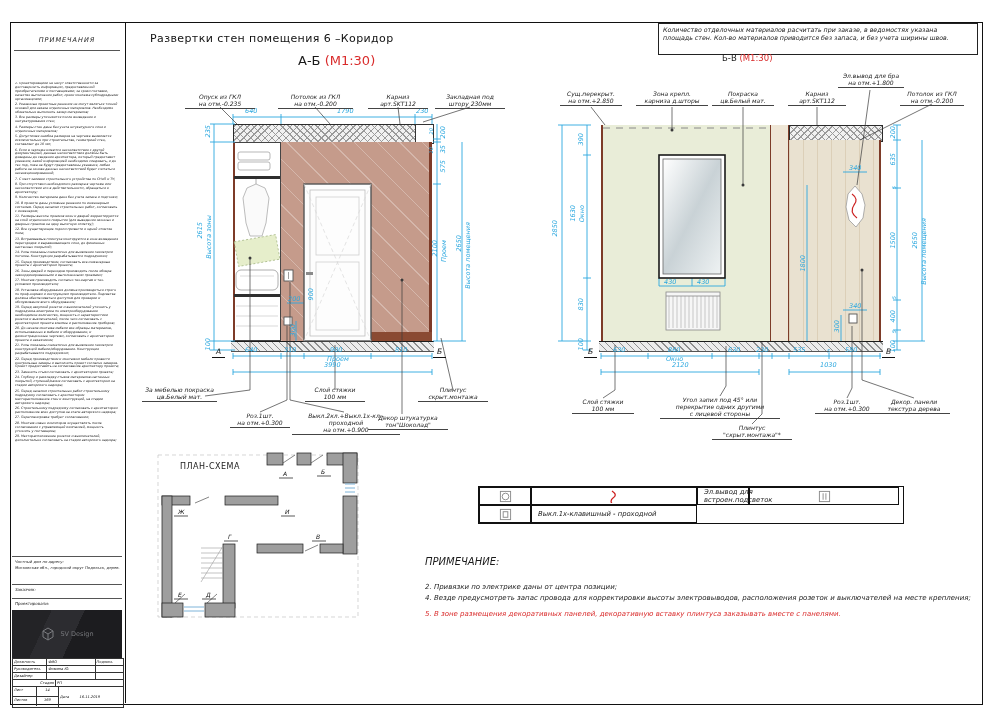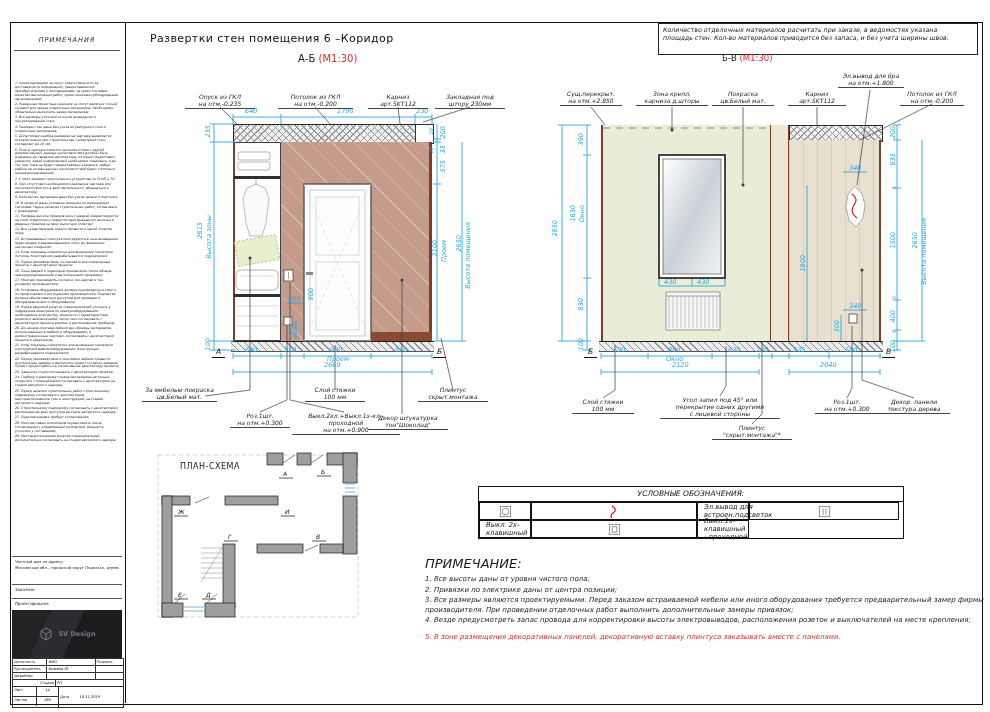--- a/index.html
+++ b/index.html
@@ -75,21 +75,21 @@
     <div class="t" style="left:3px;top:541px;font-size:3.8px;font-style:italic;">Московская обл., городской округ Подольск, дерев.</div>
     <div class="abs" style="left:0;top:560px;width:110px;border-top:0.8px solid #555;"></div>
     <div class="t" style="left:3px;top:563px;font-size:4px;font-style:italic;">Заказчик:</div>
     <div class="abs" style="left:0;top:574px;width:110px;border-top:0.8px solid #555;"></div>
     <div class="t" style="left:3px;top:577px;font-size:4px;font-style:italic;">Проектировали:</div>
 
     <div class="abs" style="left:0;top:586px;width:110px;height:48px;background:linear-gradient(115deg,#232326 30%,#2c2c30 30%,#2c2c30 55%,#1c1c1f 55%);display:flex;align-items:center;justify-content:center;gap:4px;">
       <svg width="16" height="16" viewBox="0 0 16 16">
         <path d="M3,5 L8,2 L13,5 L13,11 L8,14 L3,11 Z M3,5 L8,8 L13,5 M8,8 L8,14" fill="none" stroke="#7b7c80" stroke-width="1"></path>
       </svg>
-      <span style="color:#76777b;font-size:6.5px;font-weight:bold;">SV Design</span>
+      <span style="color:#76777b;font-size:6.5px;">SV Design</span>
     </div>
 
     <div class="abs tb" style="left:0;top:634px;width:110px;border:1px solid #333;border-bottom:none;">
       <div class="r" style="border-top:none;">
         <div class="c" style="width:32px;">Должность</div>
         <div class="c" style="width:46px;">ФИО</div>
         <div class="c" style="width:26px;border-right:none;">Подпись</div>
       </div>
       <div class="r">
         <div class="c" style="width:32px;">Руководитель</div>
@@ -125,21 +125,21 @@
     </div>
   </div>
 
   <div class="t" style="left:150px;top:32px;font-size:11px;letter-spacing:0.4px;color:#111;">Развертки стен помещения 6 –Коридор</div>
 
   <div class="abs" style="left:658px;top:23px;width:320px;height:32px;border:1px solid #222;padding:2px 4px;box-sizing:border-box;">
     <div style="font-size:6.3px;font-style:italic;line-height:8px;white-space:nowrap;">Количество отделочных материалов расчитать при заказе, в ведомостях указана</div>
     <div style="font-size:6.3px;font-style:italic;line-height:8px;white-space:nowrap;">площадь стен. Кол-во материалов приводится без запаса, и без учета ширины швов.</div>
   </div>
 
-  <div class="t" style="left:298px;top:53px;font-size:10px;">
+  <div class="t" style="left:298px;top:53px;font-size:13px;">
     <span>А-Б</span>
     <span style="color:#d92b2b;">(М1:30)</span>
   </div>
   <div class="t" style="left:722px;top:53px;font-size:8.5px;">
     <span>Б-В</span>
     <span style="color:#d92b2b;">(М1:30)</span>
   </div>
 
   <div class="abs hatchx" style="left:233px;top:124px;width:182px;height:18px;"></div>
   <div class="abs" style="left:415px;top:124px;width:17px;height:18px;background:#fff;border:1px solid #333;"></div>
@@ -246,21 +246,21 @@
   <span class="dim dimv" style="left:456px;top:235px;">2650</span>
   <span class="dim dimv" style="left:465px;top:222px;">Высота помещения</span>
   <span class="dim" style="left:288px;top:296px;">200</span>
   <span class="dim dimv" style="left:308px;top:288px;">900</span>
   <span class="dim dimv" style="left:290px;top:324px;">300</span>
   <span class="dim" style="left:245px;top:347px;">640</span>
   <span class="dim" style="left:284px;top:347px;">310</span>
   <span class="dim" style="left:330px;top:347px;">900</span>
   <span class="dim" style="left:327px;top:356px;">Проем</span>
   <span class="dim" style="left:395px;top:347px;">810</span>
-  <span class="dim" style="left:324px;top:362px;">2660</span>
+  <span class="dim" style="left:324px;top:362px;">3990</span>
 
   <span class="mk" style="left:212px;top:347px;">А</span>
   <span class="mk" style="left:433px;top:347px;">Б</span>
 
   <div class="co" style="left:185px;top:93px;width:70px;">
     <span>Опуск из ГКЛ</span>
       <span>на отм.-0.235</span>
     </div>
   <div class="co" style="left:278px;top:93px;width:75px;">
     <span>Потолок из ГКЛ</span>
@@ -432,21 +432,21 @@
   <span class="dim" style="left:697px;top:279px;">430</span>
   <span class="dim" style="left:613px;top:347px;">630</span>
   <span class="dim" style="left:668px;top:347px;">860</span>
   <span class="dim" style="left:666px;top:356px;">Окно</span>
   <span class="dim" style="left:728px;top:347px;">630</span>
   <span class="dim" style="left:756px;top:347px;">230</span>
   <span class="dim" style="left:793px;top:347px;">535</span>
   <span class="dim dims" style="left:827px;top:348px;">5</span>
   <span class="dim" style="left:845px;top:347px;">580</span>
   <span class="dim" style="left:672px;top:362px;">2120</span>
-  <span class="dim" style="left:820px;top:362px;">2040</span>
+  <span class="dim" style="left:820px;top:362px;">1030</span>
 
   <span class="mk" style="left:584px;top:347px;">Б</span>
   <span class="mk" style="left:882px;top:347px;">В</span>
 
   <div class="co" style="left:560px;top:90px;width:62px;">
     <span>Сущ.перекрыт.</span>
       <span>на отм.+2.850</span>
     </div>
   <div class="co" style="left:636px;top:90px;width:72px;">
     <span>Зона крепл.</span>
@@ -549,21 +549,20 @@
       <line x1="126" y1="64" x2="140" y2="64"></line>
         <line x1="19" y1="64" x2="33" y2="64"></line>
       <line x1="69" y1="89" x2="83" y2="89"></line>
         <line x1="157" y1="89" x2="171" y2="89"></line>
       <line x1="19" y1="147" x2="33" y2="147"></line>
         <line x1="47" y1="147" x2="61" y2="147"></line>
     </g>
   </svg>
 
   <div class="abs" style="left:478px;top:486px;width:424px;border:1.6px solid #111;">
-    <div style="border-bottom:1.4px solid #111;text-align:center;font-size:7.5px;font-style:italic;line-height:14px;height:14px;">УСЛОВНЫЕ ОБОЗНАЧЕНИЯ:</div>
     <div style="display:grid;grid-template-columns:52px 166px 52px 150px;grid-auto-rows:18px;">
       <div class="legend-cell" style="justify-content:center;">
         <svg width="13" height="13" viewBox="0 0 14 14">
           <rect x="1.5" y="1.5" width="11" height="11" fill="none" stroke="#8a8a8a" stroke-width="1"></rect>
           <circle cx="7" cy="7" r="3.6" fill="none" stroke="#8a8a8a" stroke-width="1"></circle>
         </svg>
       </div>
       <div class="legend-cell" style="justify-content:center;">
         <svg width="14" height="14" viewBox="0 0 14 14">
           <path d="M5,2 q6,4 1,7 q-5,4 3,9" fill="none" stroke="#cc2222" stroke-width="1.3"></path>
@@ -572,40 +571,35 @@
       <div class="legend-cell">
         <span class="legend-label">Эл.вывод для встроен.подсветок</span>
         </div>
       <div class="legend-cell" style="justify-content:center;">
         <svg width="13" height="13" viewBox="0 0 14 14">
           <rect x="1.5" y="1.5" width="11" height="11" fill="none" stroke="#8a8a8a" stroke-width="1"></rect>
           <line x1="5.5" y1="3.5" x2="5.5" y2="10.5" stroke="#8a8a8a" stroke-width="1"></line>
           <line x1="8.5" y1="3.5" x2="8.5" y2="10.5" stroke="#8a8a8a" stroke-width="1"></line>
         </svg>
       </div>
-      <div class="legend-cell">
-        <span class="legend-label">Выкл. 2х-клавишный</span>
-        </div>
       <div class="legend-cell" style="justify-content:center;">
         <svg width="13" height="13" viewBox="0 0 14 14">
           <rect x="1.5" y="1.5" width="11" height="11" fill="none" stroke="#8a8a8a" stroke-width="1"></rect>
           <rect x="4.5" y="4" width="5" height="6" fill="none" stroke="#8a8a8a" stroke-width="1"></rect>
         </svg>
       </div>
       <div class="legend-cell">
         <span class="legend-label">Выкл.1х-клавишный - проходной</span>
         </div>
     </div>
   </div>
 
   <div class="abs" style="left:425px;top:556px;width:562px;">
-    <div style="font-size:13px;font-style:italic;margin-bottom:4px;">ПРИМЕЧАНИЕ:</div>
+    <div style="font-size:10px;font-style:italic;margin-bottom:16px;">ПРИМЕЧАНИЕ:</div>
     <div>
 
-    <div class="note-item">1. Все высоты даны от уровня чистого пола;</div>
         <div class="note-item">2. Привязки по электрике даны от центра позиции;</div>
-        <div class="note-item">3. Все размеры являются проектируемыми. Перед заказом встраиваемой мебели или иного оборудования требуется предварительный замер фирмы производителя.  При проведении отделочных работ выполнить дополнительные замеры привязок;</div>
         <div class="note-item">4. Везде предусмотреть запас провода для корректировки высоты электровыводов, расположения розеток и выключателей на месте крепления;</div>
         <div class="note-item" style="color: rgb(217, 43, 43); margin-top: 7px;">5. В зоне размещения декоративных панелей, декоративную вставку плинтуса заказывать вместе с панелями.</div>
       </div>
   </div>
 
 </div>
 
 </body></html>

